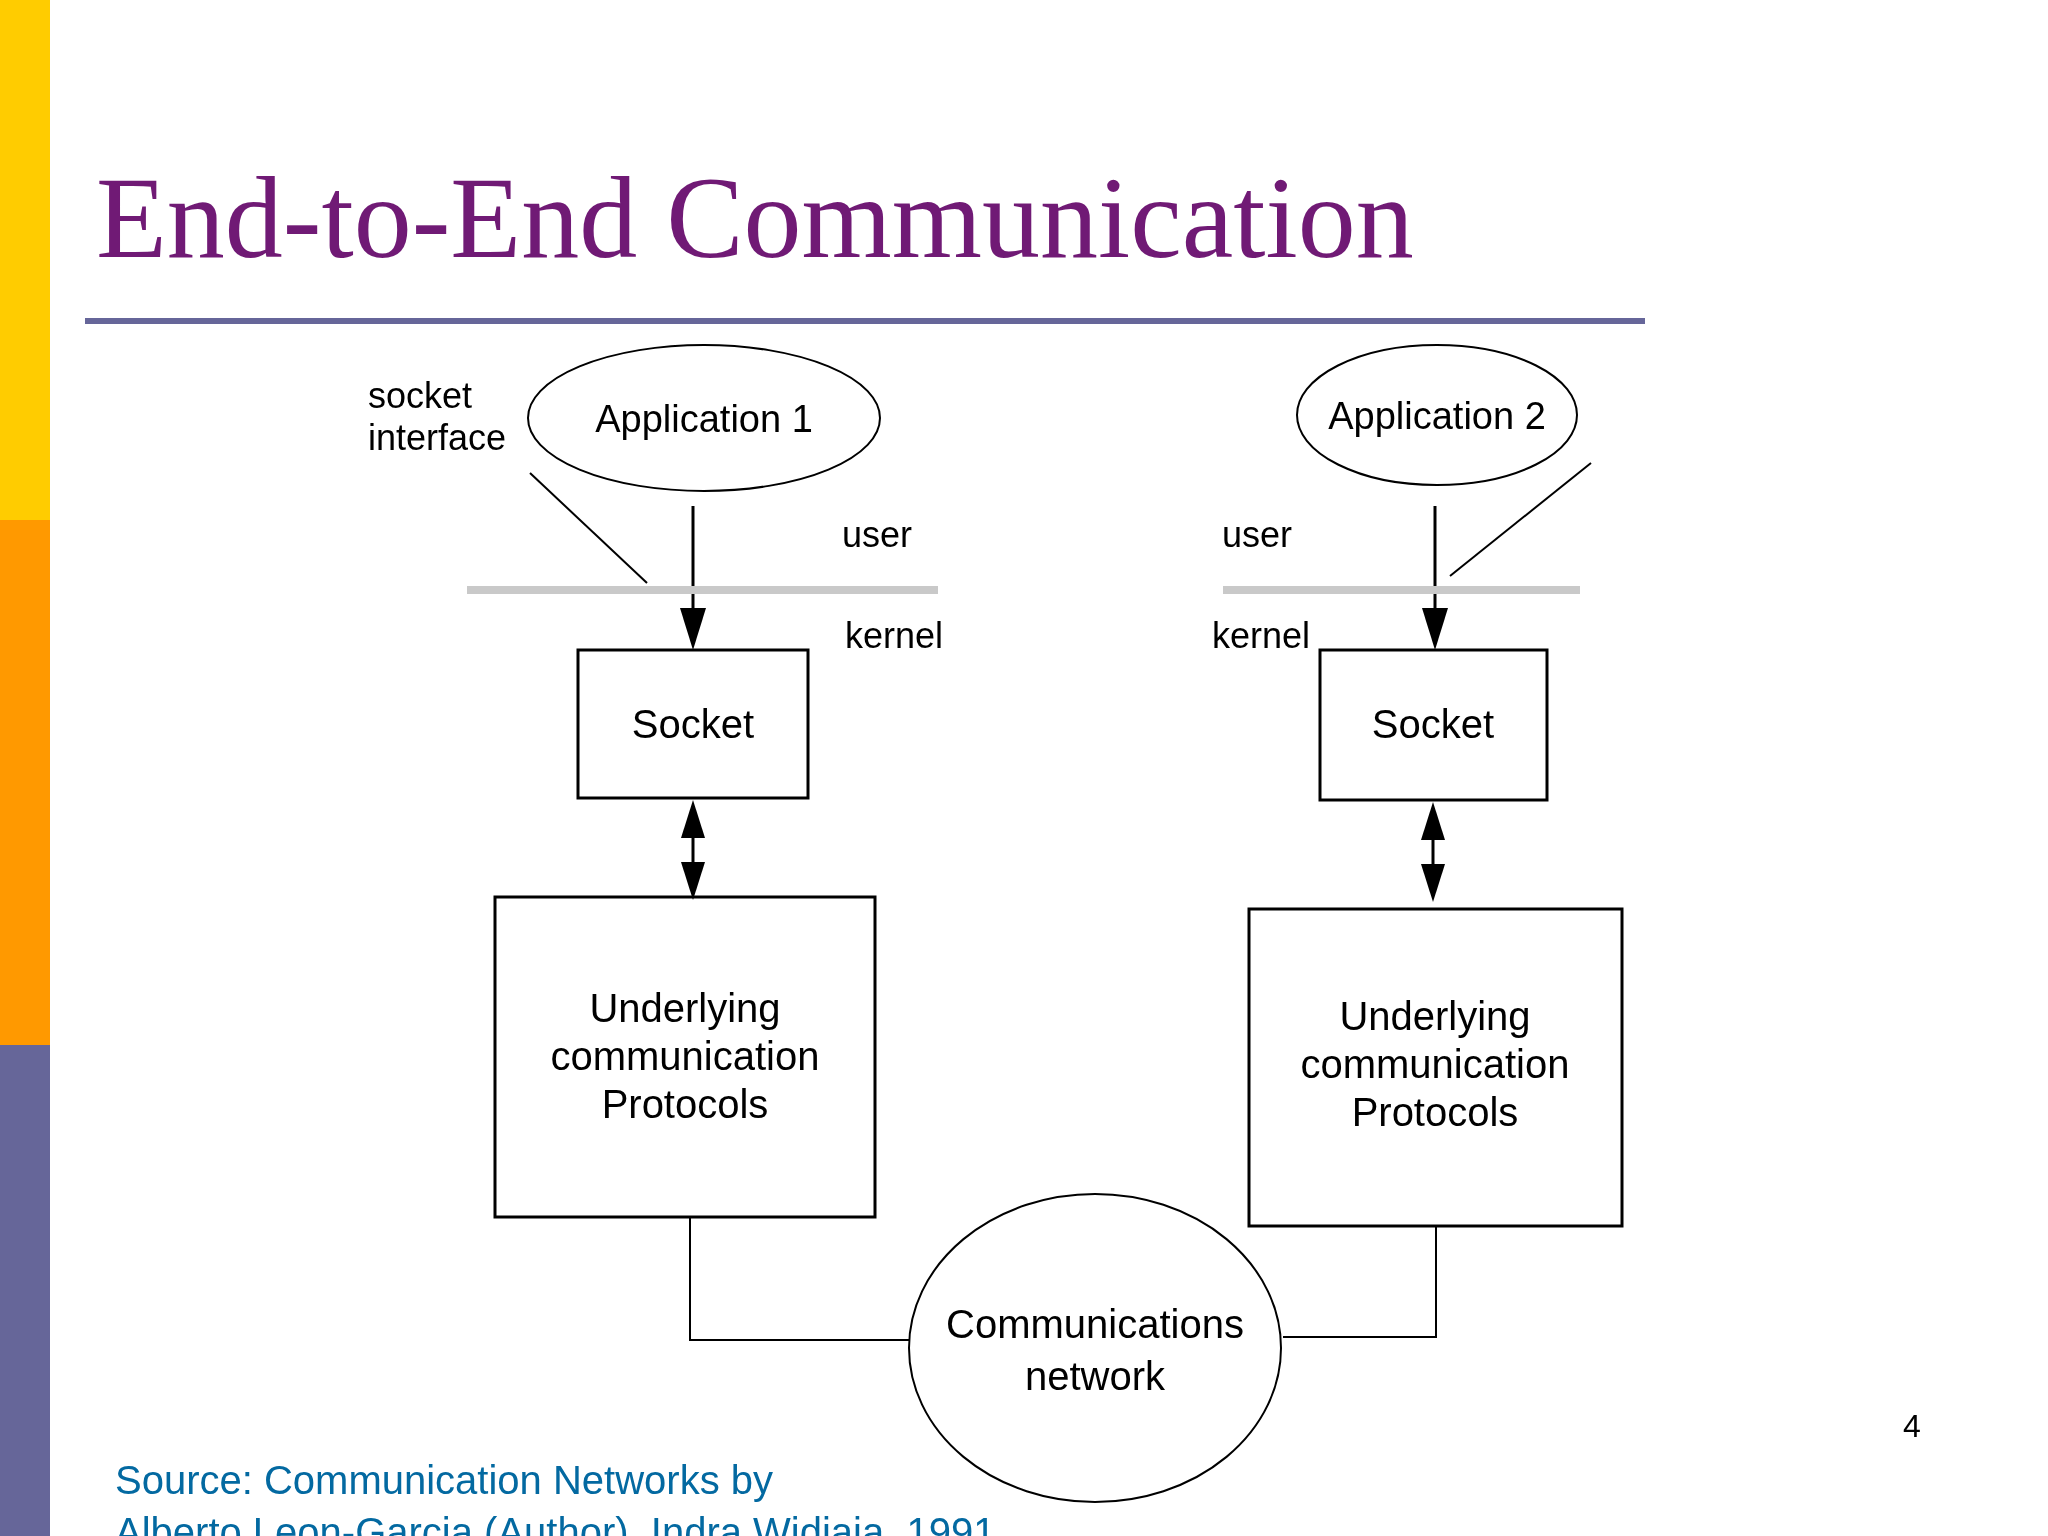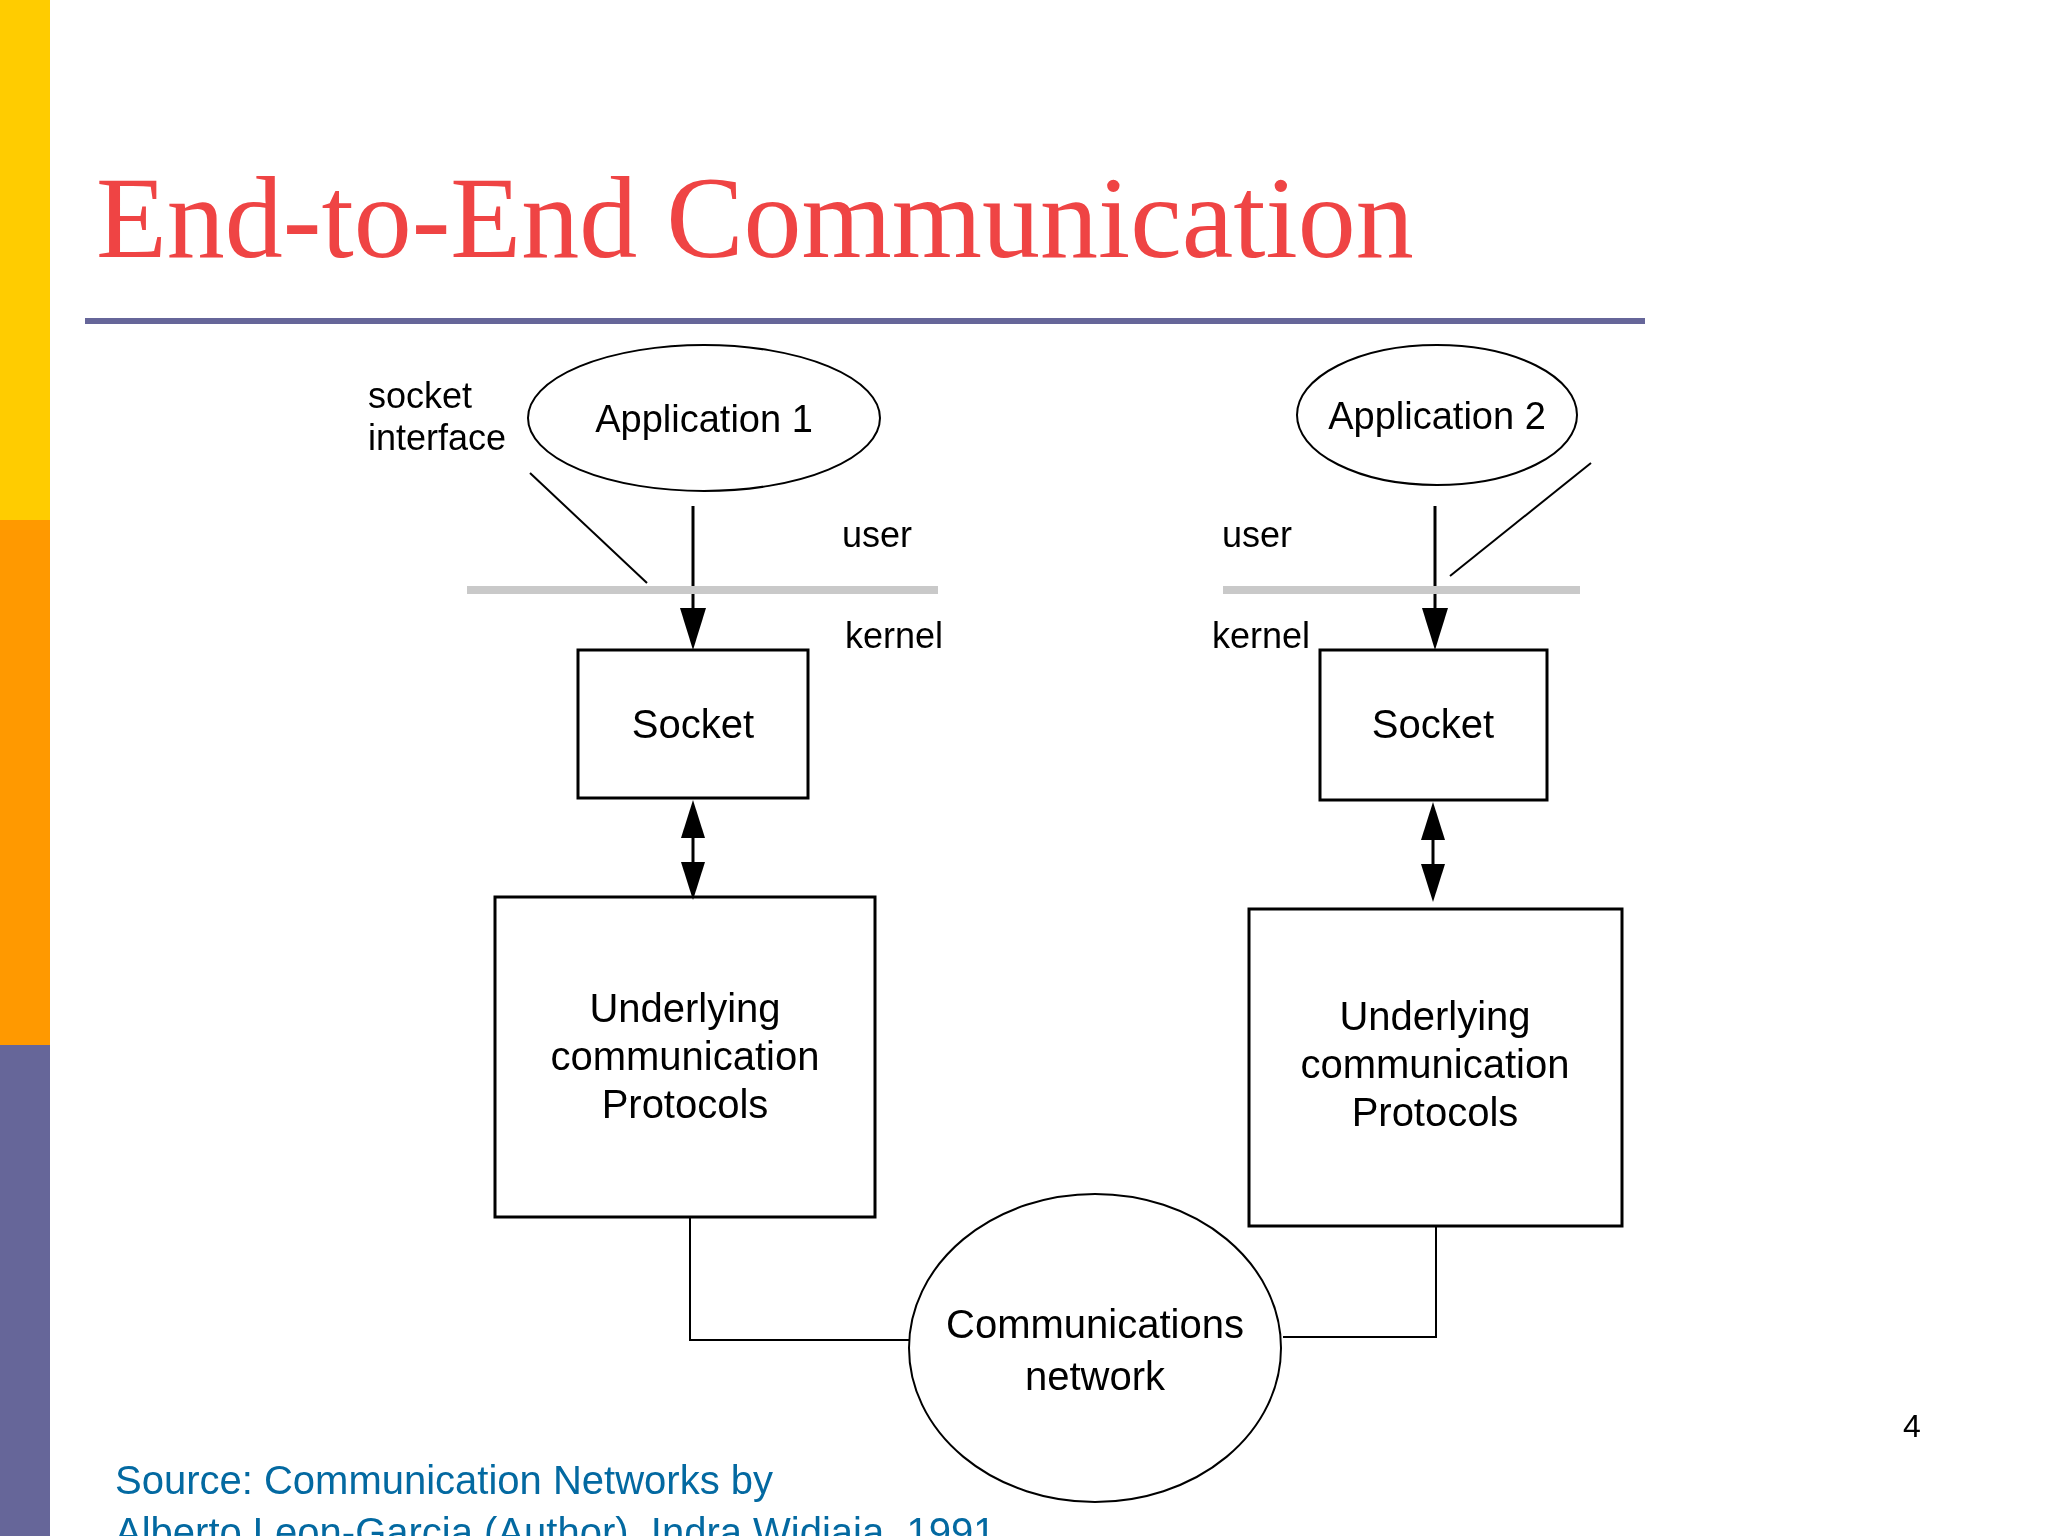--- a/index.html
+++ b/index.html
@@ -5,21 +5,21 @@
   html,body{margin:0;padding:0;background:#ffffff;}
   body{width:2048px;height:1536px;position:relative;overflow:hidden;
        font-family:"Liberation Sans", sans-serif;}
   .sidebar-band{position:absolute;left:0;width:50px;}
   #band-yellow{top:0;height:520px;background:#FFCC00;}
   #band-orange{top:520px;height:525px;background:#FF9900;}
   #band-slate{top:1045px;height:491px;background:#666699;}
   .page-title{
     position:absolute;left:96px;top:160px;
     font-family:"Liberation Serif", serif;
-    font-size:116px;color:#ef4444;white-space:nowrap;line-height:1.0;
+    font-size:116px;color:#701a75;white-space:nowrap;line-height:1.0;
   }
   .title-rule{position:absolute;left:85px;top:318px;width:1560px;height:6px;background:#666699;}
   svg.diagram{position:absolute;left:0;top:0;}
   .shape{fill:none;stroke:#000000;}
   .thin{stroke-width:2px;}
   .box{stroke-width:3px;}
   .grayline{fill:#C9C9C9;stroke:none;}
   .dtext{font-family:"Liberation Sans", sans-serif;fill:#000000;}
   .fs36{font-size:36px;}
   .fs38{font-size:38px;}

